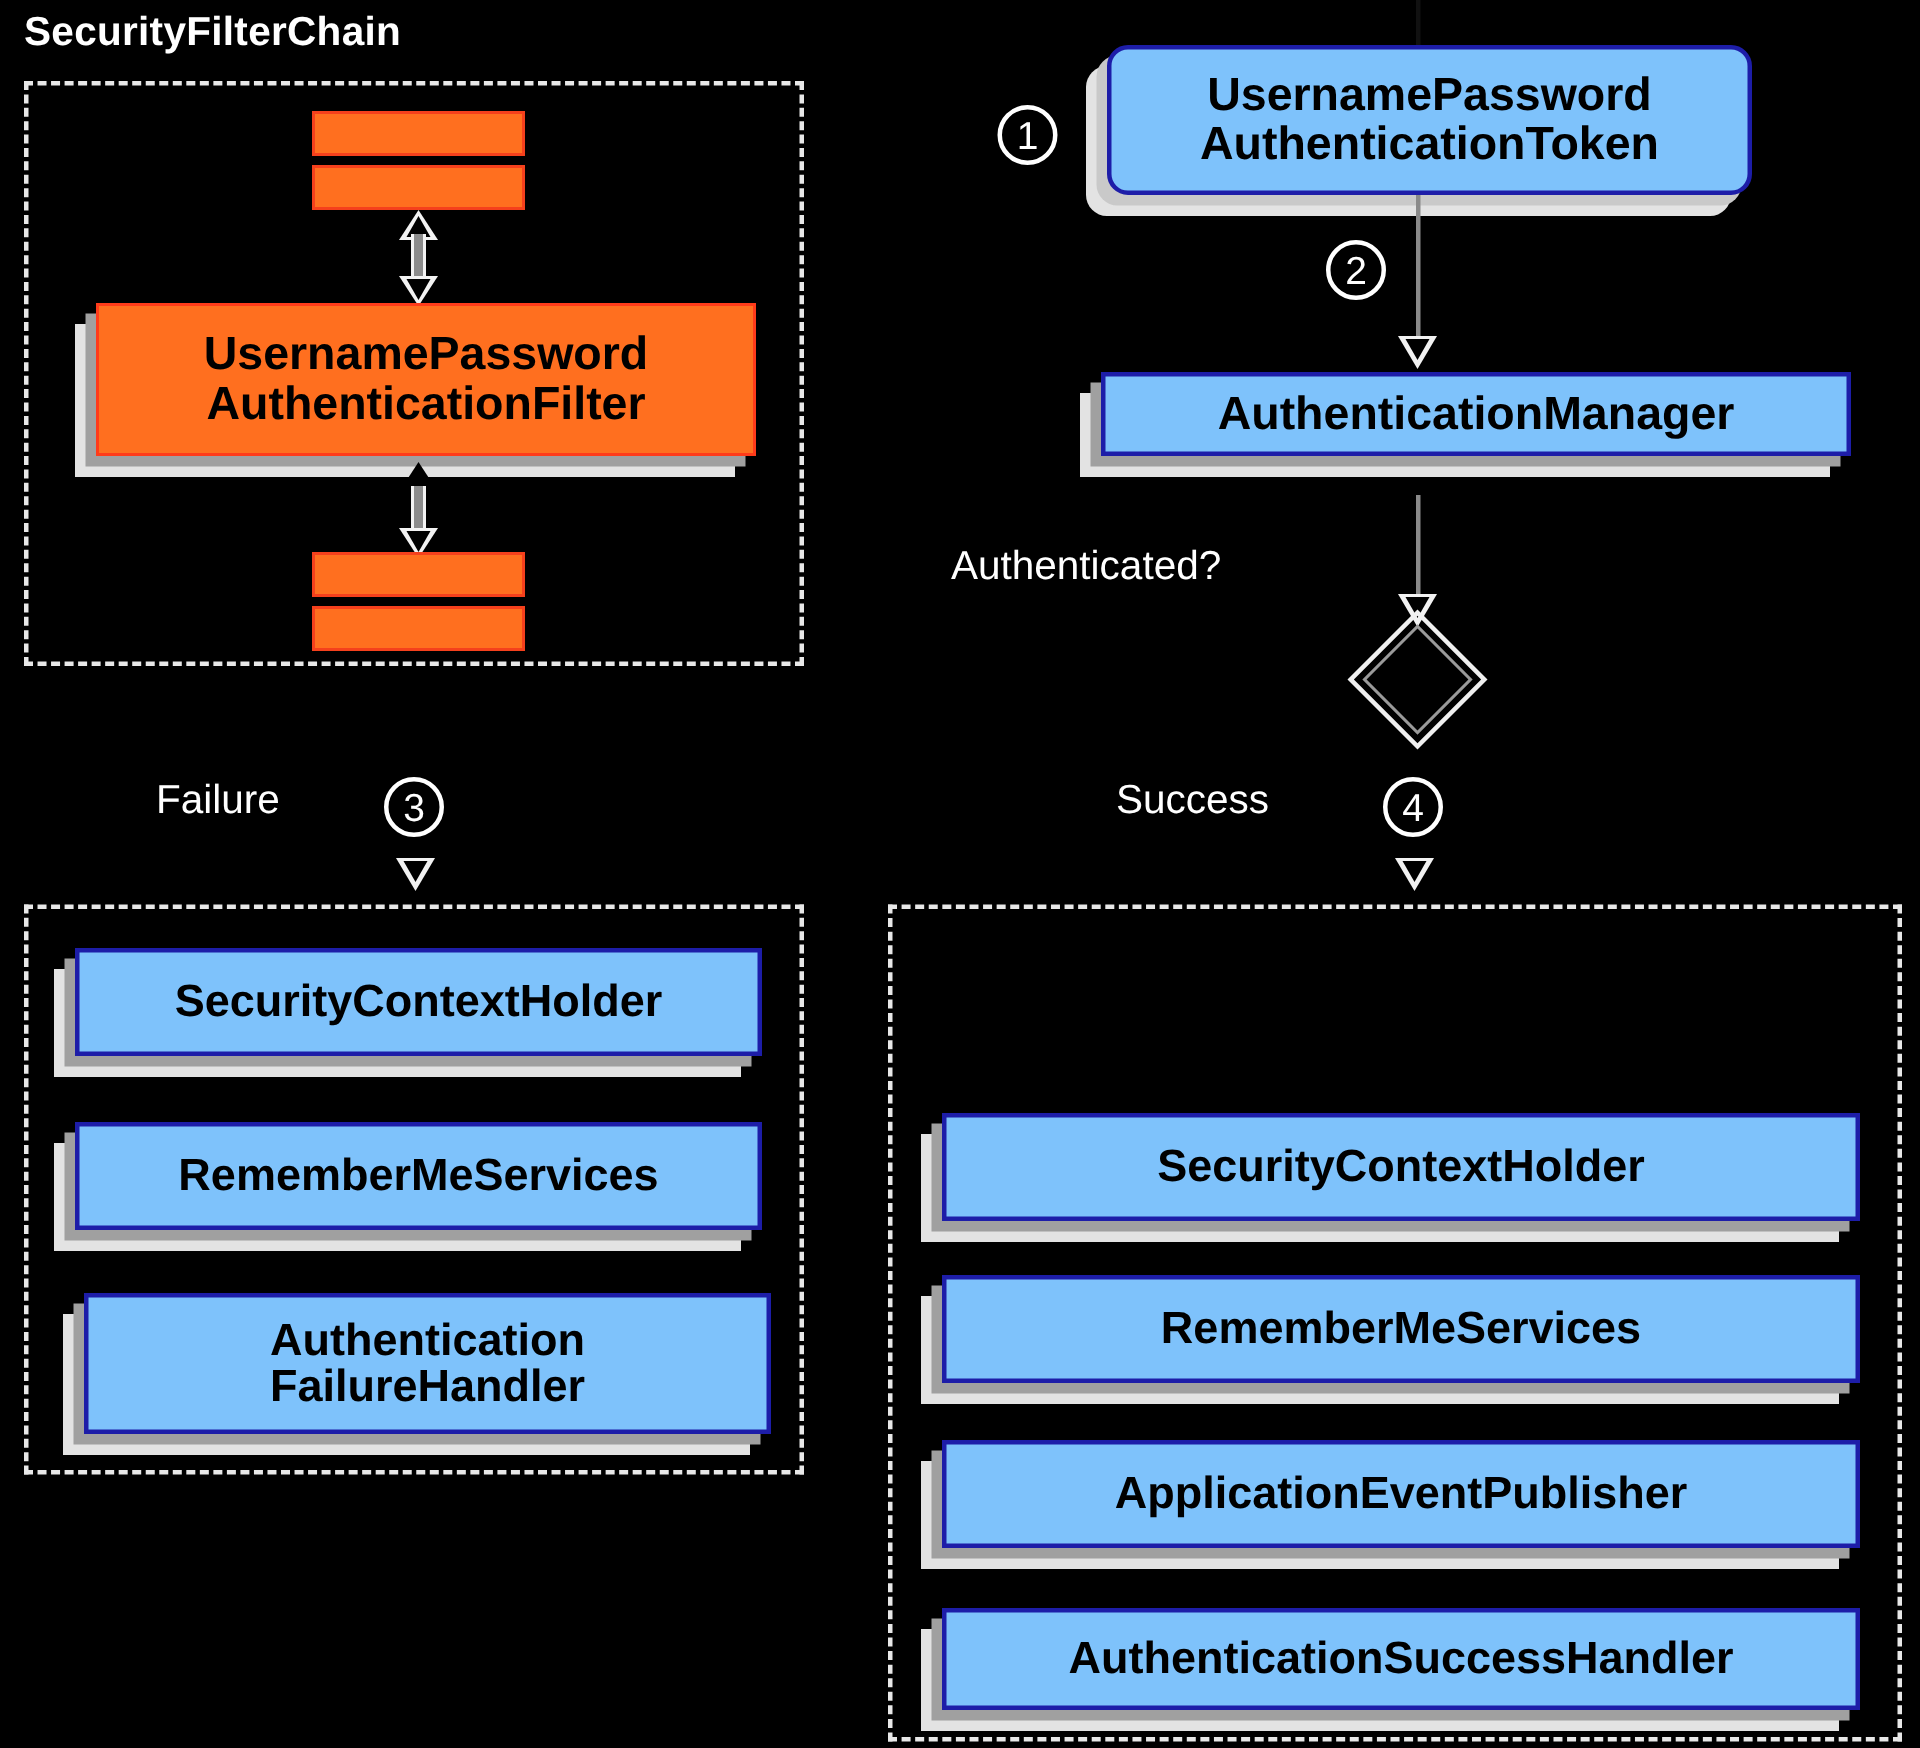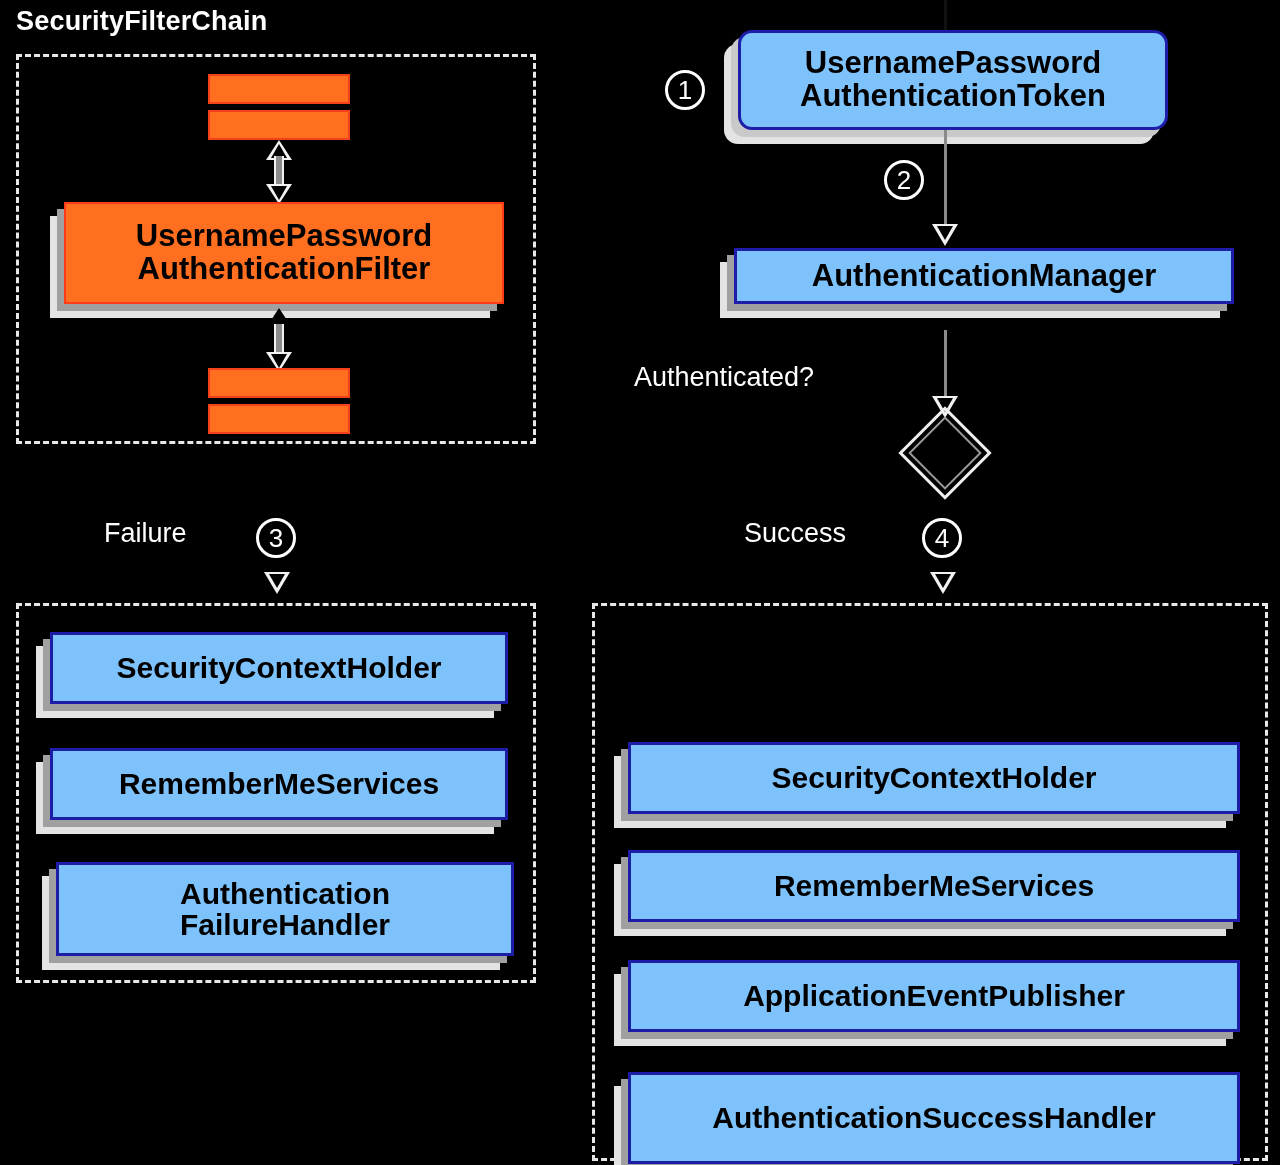--- a/index.html
+++ b/index.html
@@ -212,21 +212,21 @@
   </div>
 
   <div class="node" style="left:628px;top:960px;width:612px;height:72px;">
     <div class="lay2"></div>
     <div class="lay1"></div>
     <div class="face">
       <span class="label" style="font-size:30px;">ApplicationEventPublisher</span>
     </div>
   </div>
 
-  <div class="node" style="left:628px;top:1072px;width:612px;height:92px;">
+  <div class="node" style="left:628px;top:1072px;width:612px;height:68px;">
     <div class="lay2"></div>
     <div class="lay1"></div>
     <div class="face">
       <span class="label" style="font-size:30px;">AuthenticationSuccessHandler</span>
     </div>
   </div>
 
 </div>
 
 </body></html>

